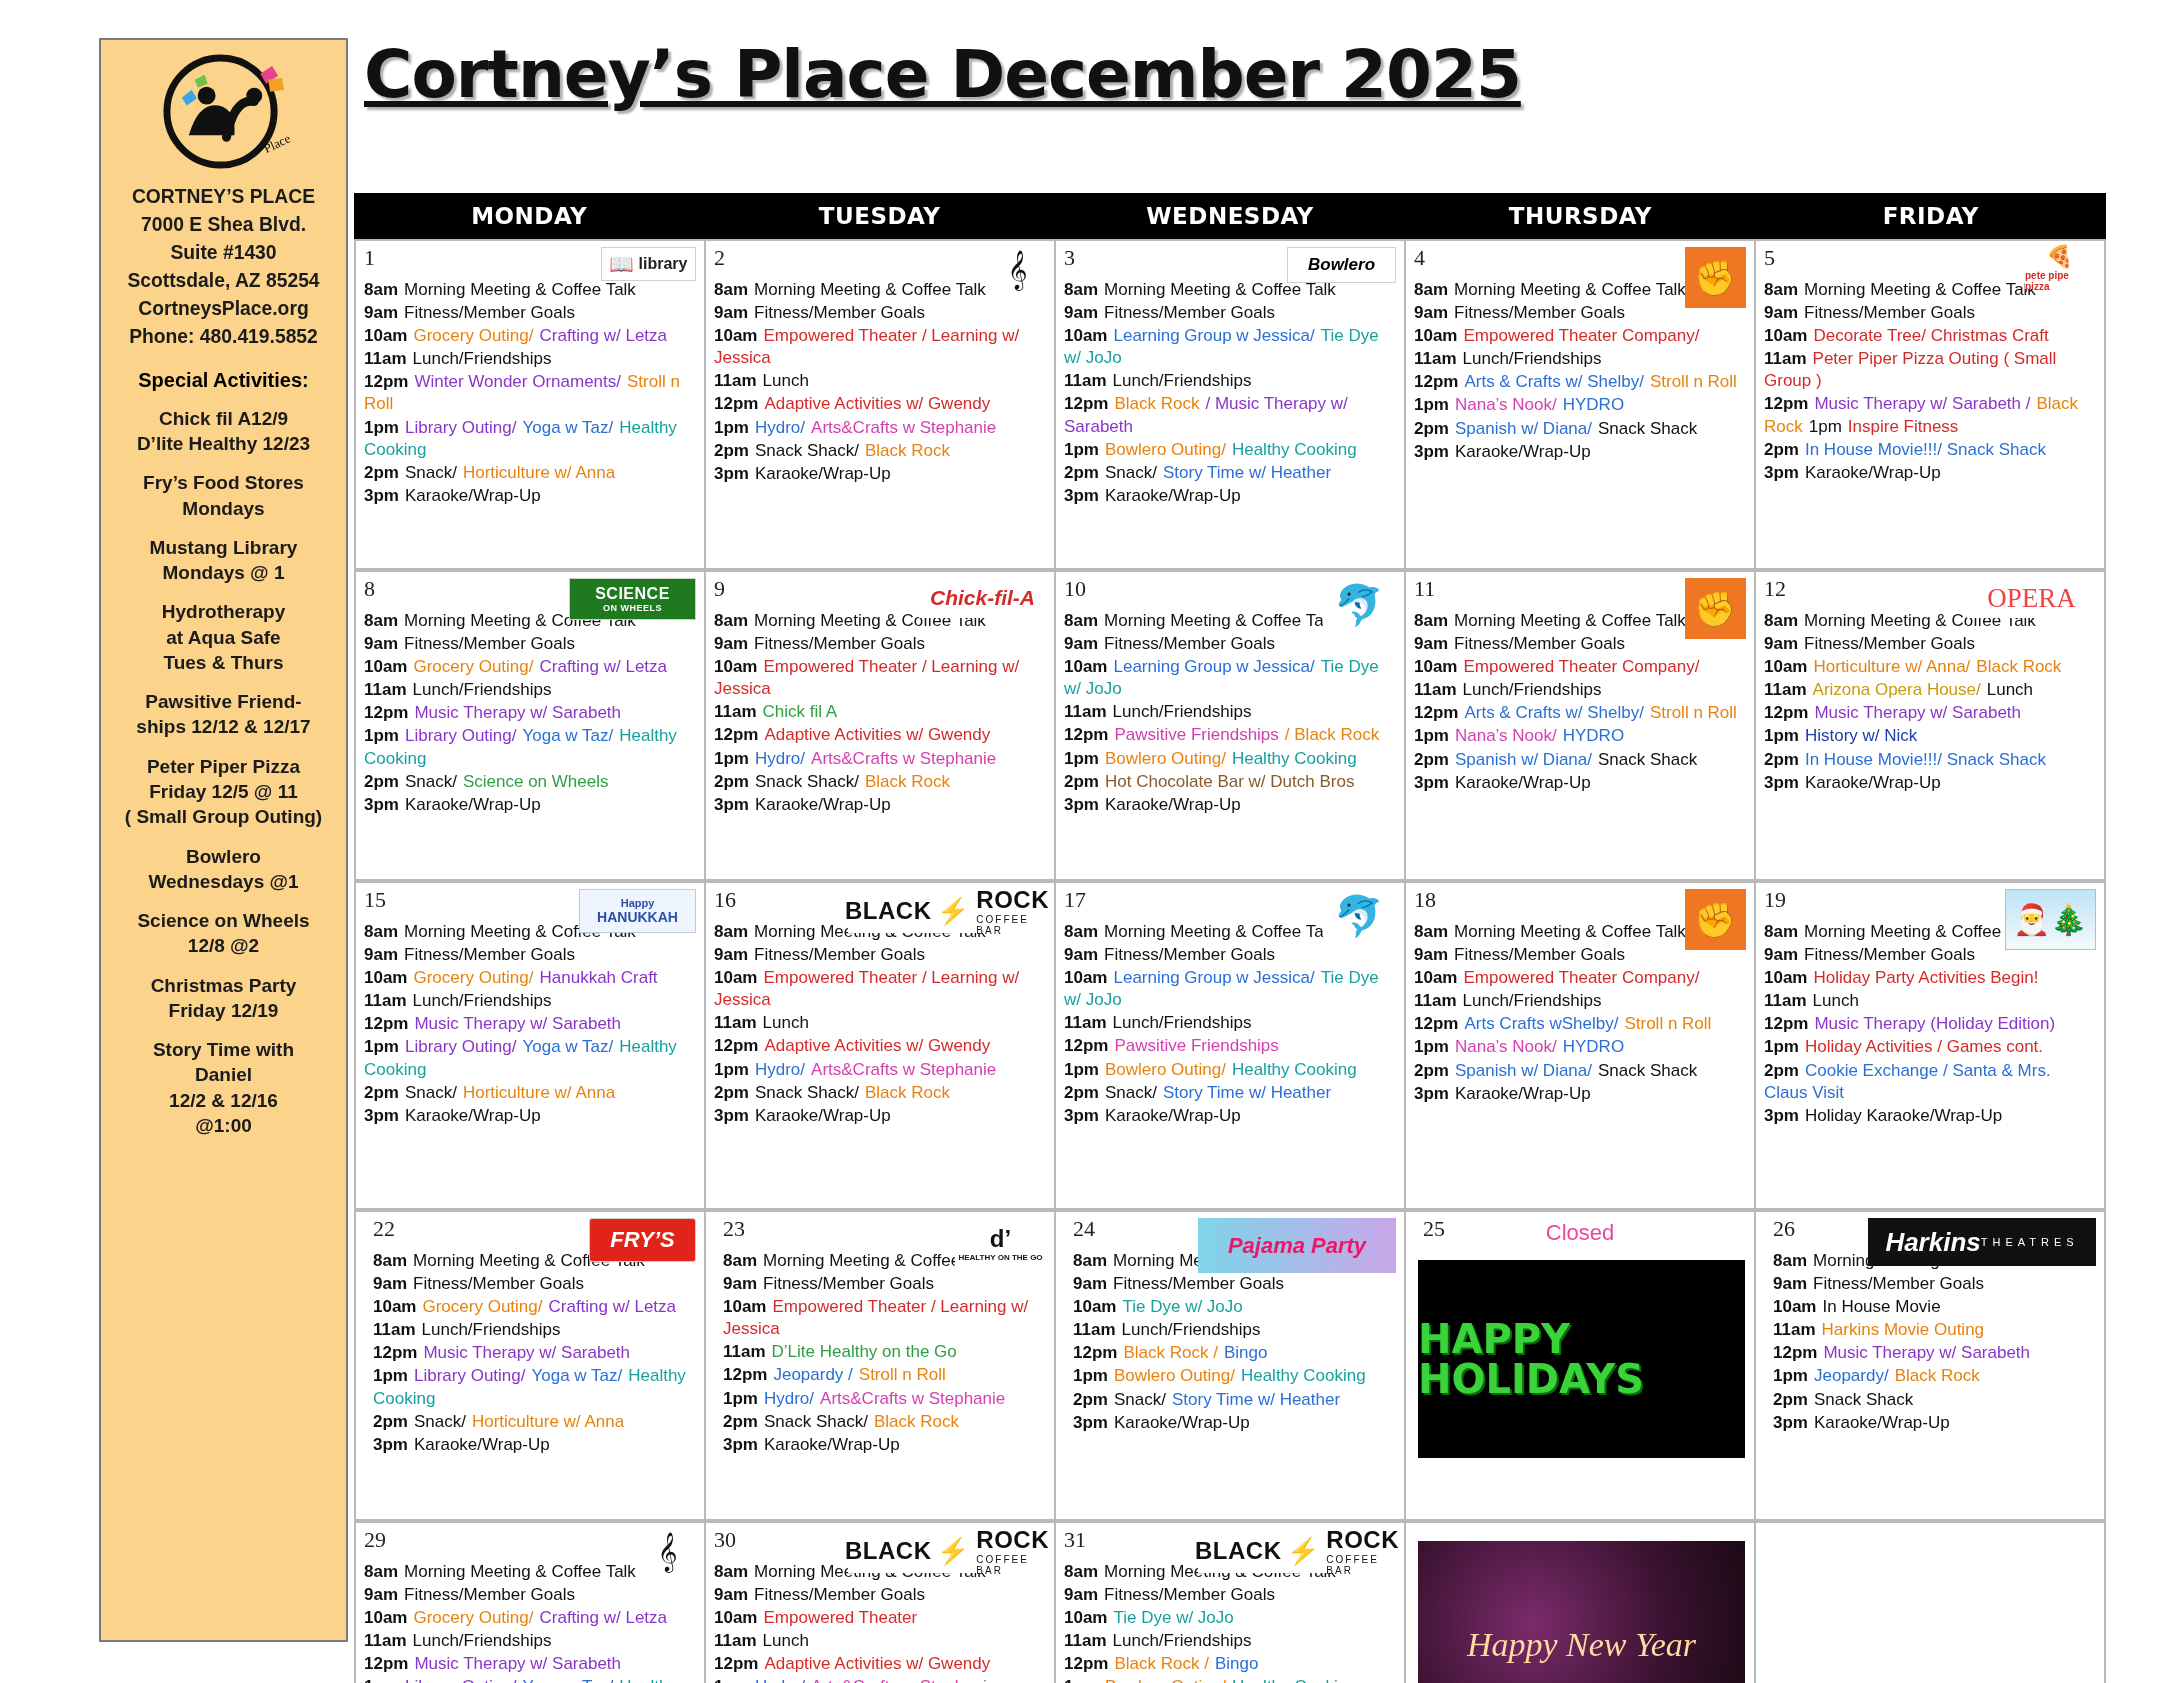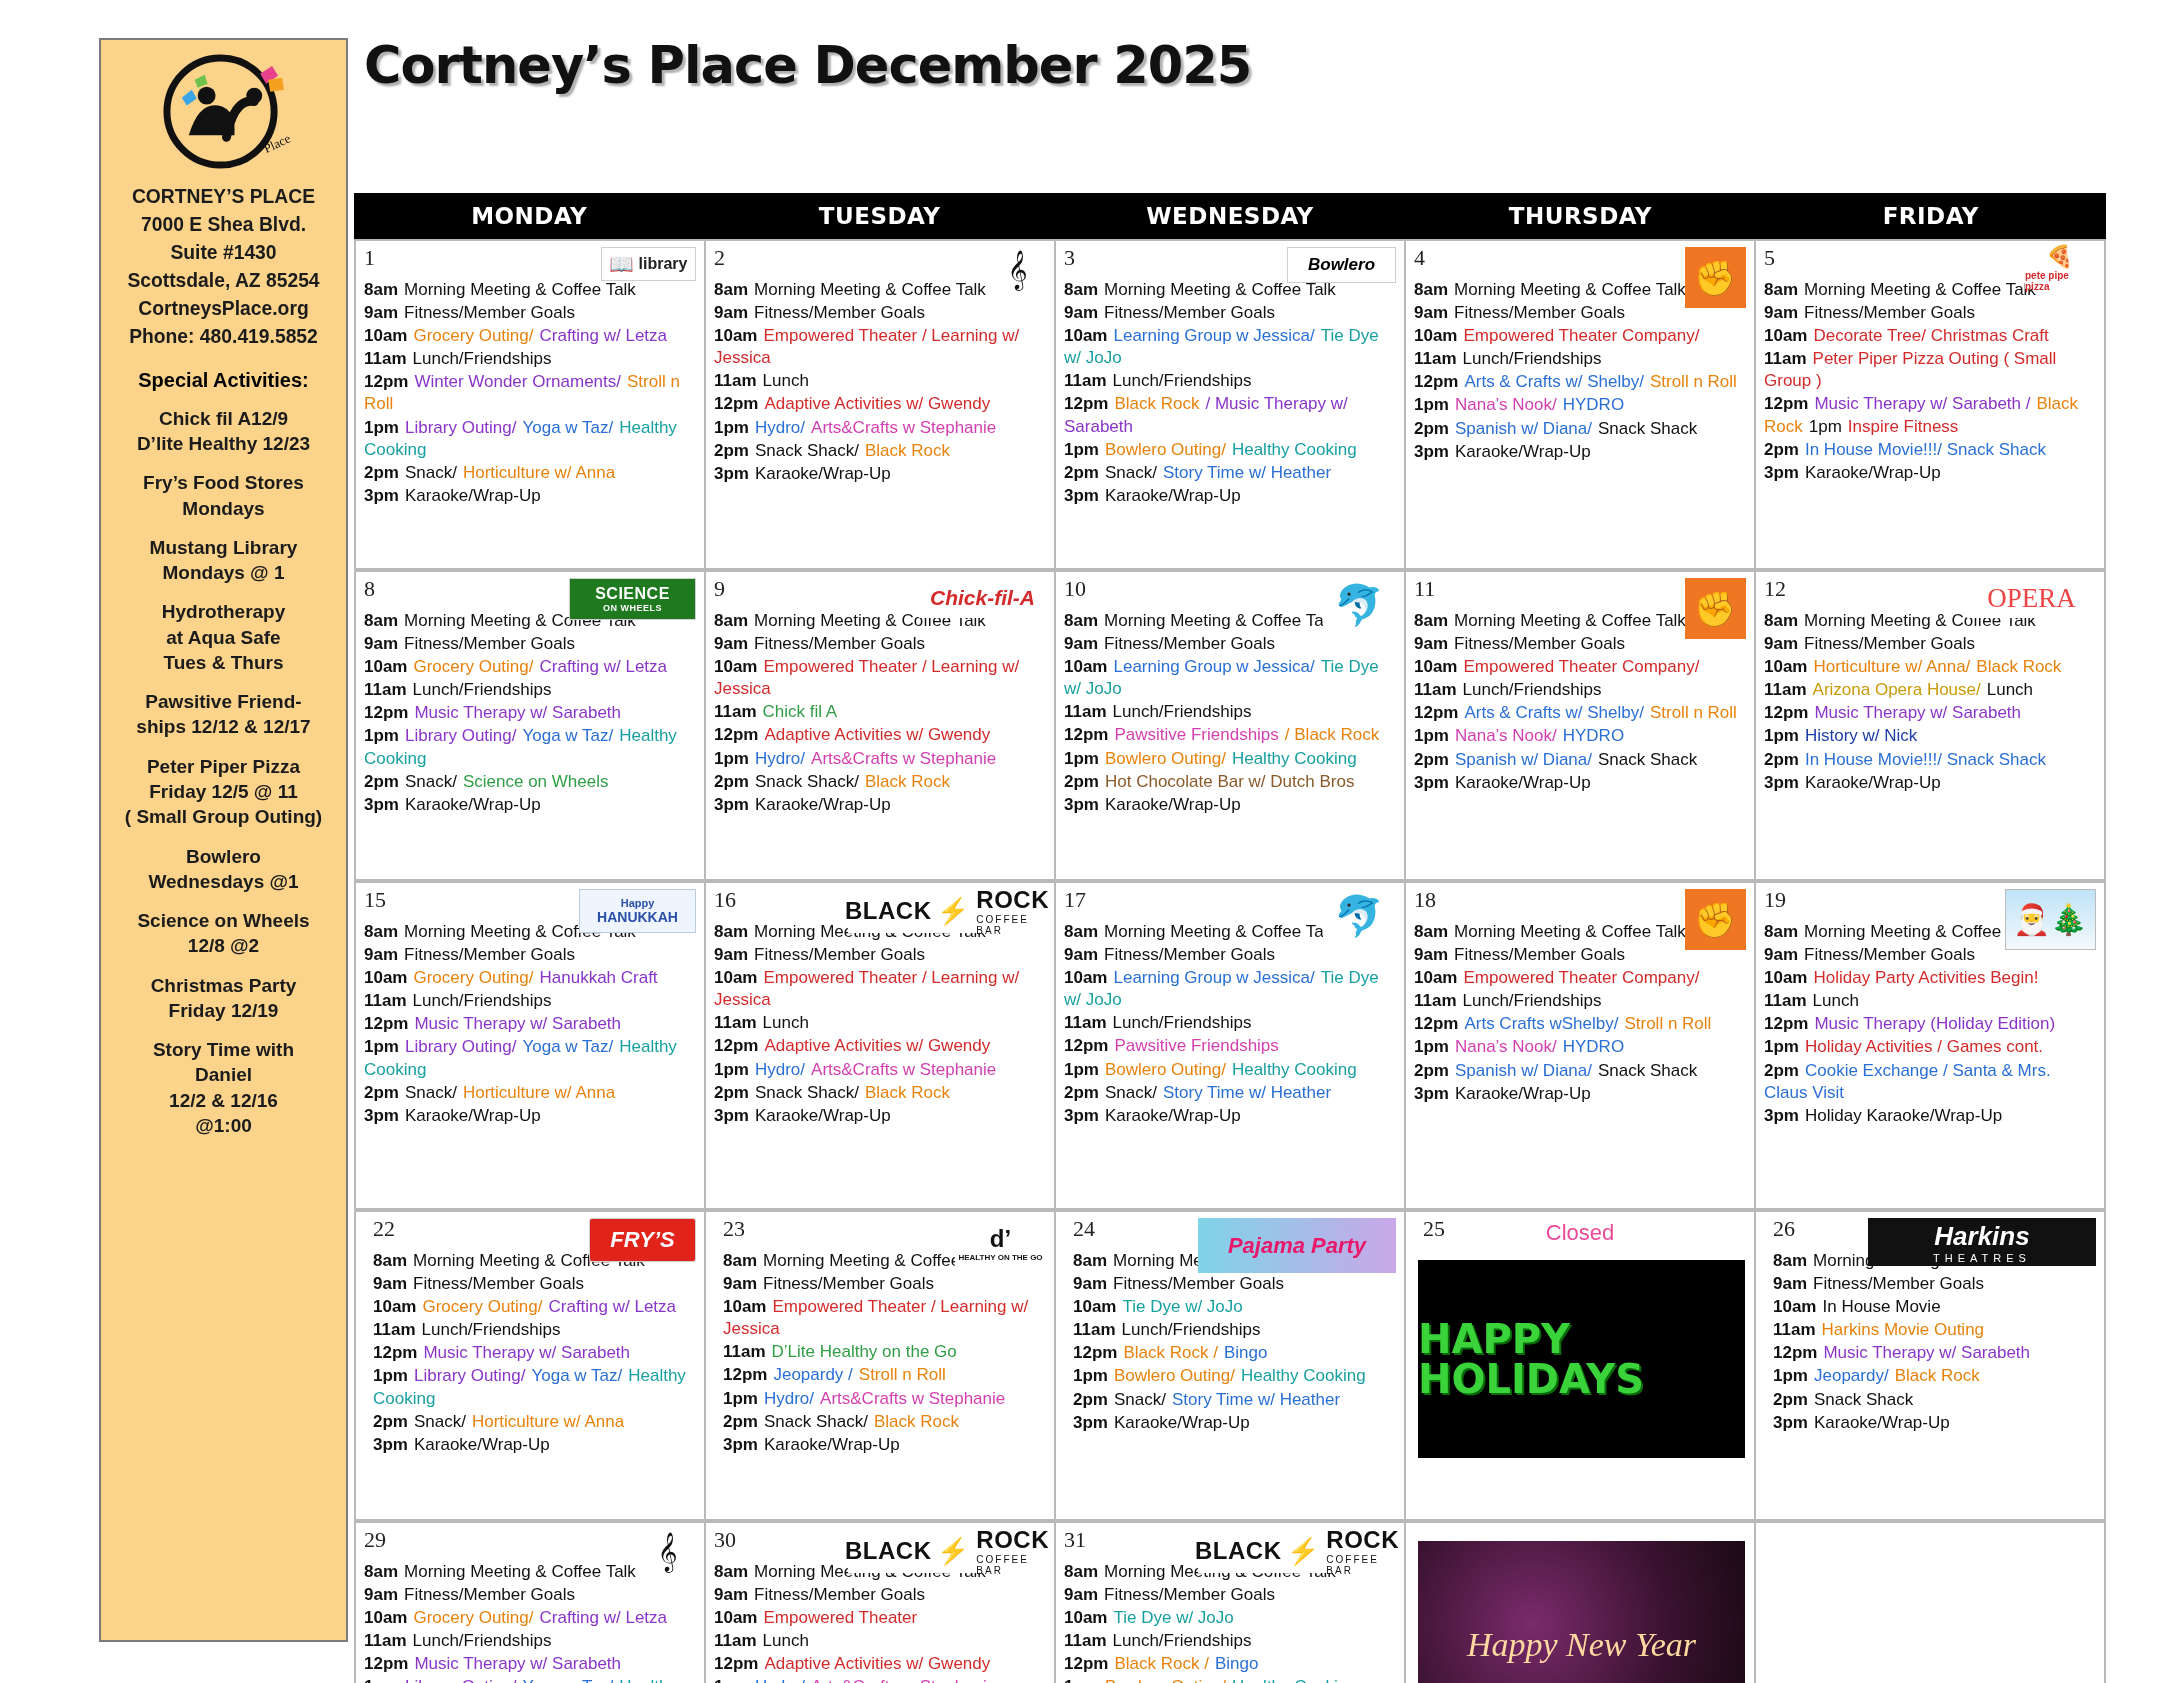--- a/index.html
+++ b/index.html
@@ -26,24 +26,25 @@
   .logo { width: 149px; height: 127px; position: relative; }
   .addr { font-size: 19.3px; font-weight: bold; color:#1b1b1b; line-height: 1.45; margin-top: 4px; }
   .addr div { white-space: nowrap; }
   .spec-title { font-size: 20px; font-weight: bold; margin-top: 18px; margin-bottom: 6px; }
   .spec-block { font-size: 19px; font-weight: bold; line-height:1.33; margin-top: 14px; color:#1b1b1b; }
 
   
   .title {
     position: absolute; left: 364px; top: 36px;
     width: 1742px;
-    font-size: 51px; font-weight: bold; color: #111;
+    font-size: 66px; font-weight: bold; color: #111;
     letter-spacing: -1px;
     text-shadow: 3px 3px 2px rgba(150,150,150,0.75);
     font-family: "DejaVu Sans", sans-serif;
+    text-decoration: underline;
   }
 
   
   .cal { position: absolute; left: 354px; top: 166px; width: 1752px; }
   .dayhead {
     display: grid; grid-template-columns: repeat(5, 1fr);
     background: #000; color: #fff;
     height: 46px; align-items: center;
     font-size: 23px; font-weight: bold; letter-spacing: 0.5px;
     text-align: center;
@@ -88,21 +89,21 @@
   .b-chick { width:127px;height:40px; color:#d42a2a; font-weight:bold; font-style:italic; font-size:21px; border:none;}
   .b-dolphin { width:73px;height:55px; background:#fff; border:none; color:#1aa3c9; font-size:40px;}
   .b-opera { width:129px;height:40px; border:none; background:#fff; font-family:"Liberation Serif",serif; font-size:27px; color:#ef4444;}
   .b-hanukkah { width:117px;height:44px; background:#eef5ff; border:1px solid #bcd; color:#2a4fa8; font-size:14px; font-weight:bold; flex-direction:column;}
   .b-rock { width:198px;height:44px; background:#fff; border:none; color:#111; font-weight:bold; font-size:24px; letter-spacing:0.5px; gap:6px;}
   .b-rock small { display:block; font-size:10px; letter-spacing:2px; font-weight:normal; }
   .b-santa { width:91px;height:61px; background:linear-gradient(#bfe3f7,#f4f9fc); border:1px solid #bbb; font-size:30px;}
   .b-frys { width:107px;height:44px; background:#e2231a; color:#fff; font-weight:bold; font-style:italic; font-size:22px; border-radius:3px;}
   .b-dlite { width:91px;height:50px; background:#fff; border:none; color:#111; font-weight:bold; font-size:14px; flex-direction:column;}
   .b-pajama { width:198px;height:55px; background:linear-gradient(90deg,#7fd4e8,#c9a7e8); color:#e8186a; font-weight:bold; font-style:italic; font-size:22px; border:none;}
-  .b-harkins { width:228px;height:48px; background:#111; color:#fff; font-weight:bold; font-style:italic; font-size:26px; flex-direction:column; border:none;}
+  .b-harkins { width:228px;height:48px; background:#111; color:#fff; font-weight:bold; font-style:italic; font-size:26px; flex-direction:row; border:none;}
   .b-harkins small{font-size:11px;letter-spacing:5px;font-style:normal;font-weight:normal}
   .art-holidays { position:absolute; left:12px; top:48px; width:327px; height:198px; background:#000; display:flex;align-items:center;justify-content:center;
     color:#3ad43a; font-weight:bold; font-size:40px; line-height:1; font-family:"DejaVu Sans", sans-serif;
     text-shadow: 2px 2px 0 #0a6b0a, 4px 4px 6px rgba(0,0,0,.6);}
   .art-newyear { position:absolute; left:12px; top:18px; width:327px; height:208px;
     background: radial-gradient(circle at 35% 40%, #7a2b6b 0%, #3a1230 55%, #150810 100%);
     display:flex;align-items:center;justify-content:center; color:#ffd9a0; font-size:34px;
     font-family:"Liberation Serif", serif; font-style:italic; text-align:center; line-height:1.1;}
   .closed-label{ position:absolute; top:8px; left:50%; transform:translateX(-50%); font-size:22px; color:#ec4899;}
 </style>

